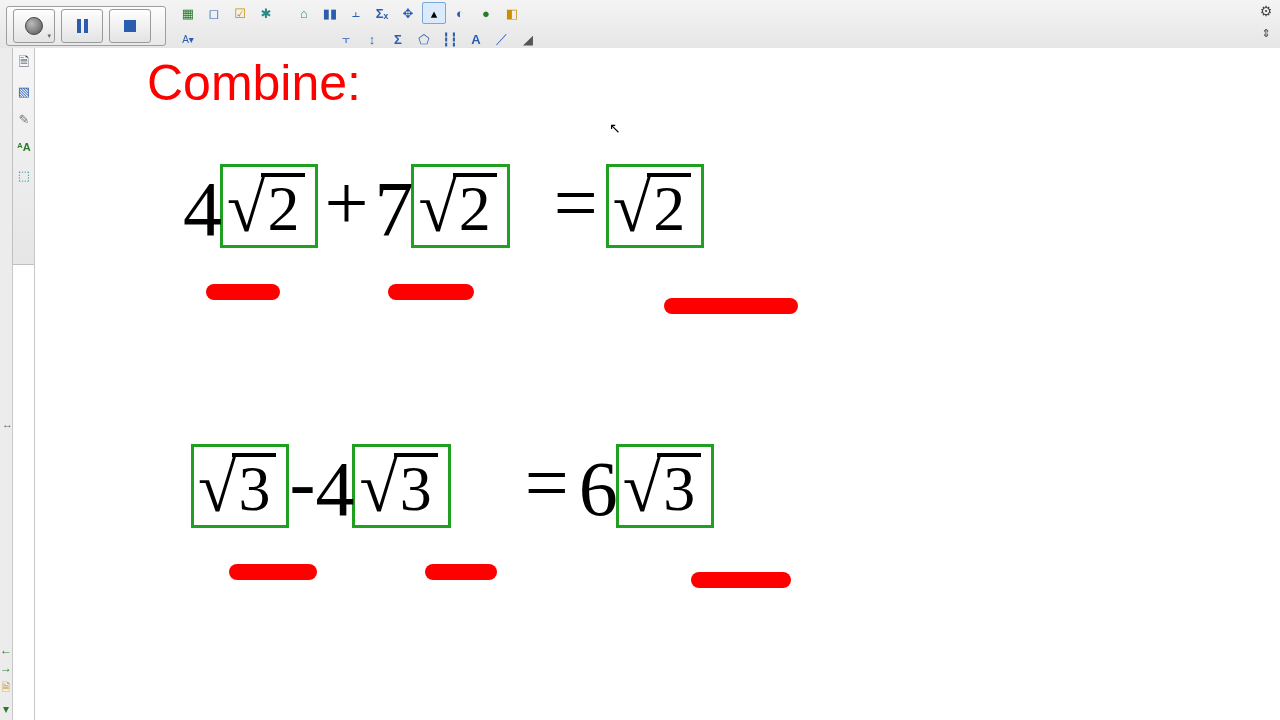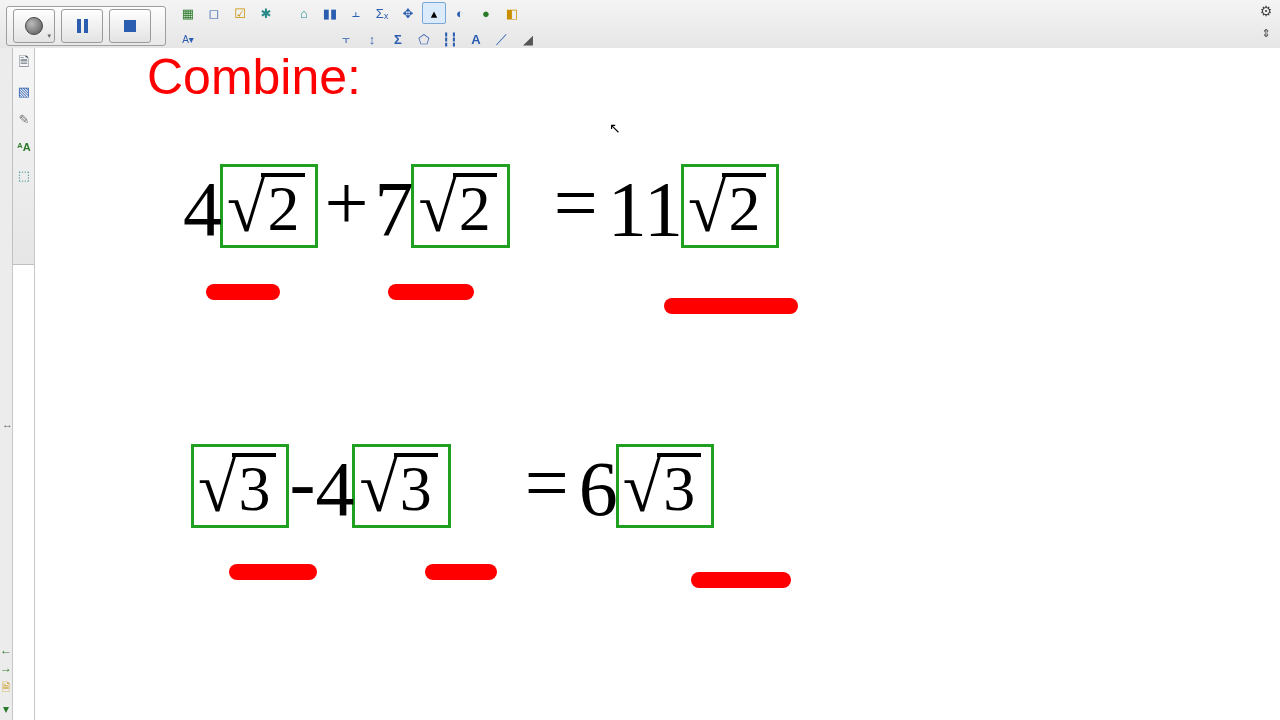--- a/index.html
+++ b/index.html
@@ -39,21 +39,21 @@
     align-items:center;color:#2a7a2a;font-size:12px}
   .side-a .nav span{cursor:pointer}
   .side-b{position:absolute;left:12px;top:48px;width:22px;height:210px;
     background:linear-gradient(#f6f6f6,#e6e6e6);border:1px solid #c0c0c0;border-top:none;
     display:flex;flex-direction:column;align-items:center;padding-top:6px;gap:10px}
   .side-b .sbtn{width:18px;height:18px;display:flex;align-items:center;justify-content:center;
     color:#345;font-size:13px;cursor:pointer;border-radius:2px}
   
   .page{position:absolute;left:34px;top:48px;right:0;bottom:0;background:#fff;border-left:1px solid #c7c7c7}
   .page-inner{position:absolute;left:8px;top:0;right:0;bottom:0}
-  .title{position:absolute;left:104px;top:0;color:#ff0000;font-family:Arial,sans-serif;
+  .title{position:absolute;left:104px;top:6px;color:#ff0000;font-family:Arial,sans-serif;
     font-size:50px;font-weight:400}
   
   .mrow{position:absolute;font-family:"Times New Roman",serif;color:#000}
   .row1{left:140px;top:110px}
   .row2{left:150px;top:390px}
   .term{display:inline-flex;align-items:flex-end;position:relative;vertical-align:bottom}
   .coef{font-size:78px;line-height:1;position:relative}
   .radbox{border:3px solid #20a020;display:inline-flex;align-items:center;padding:6px 10px 4px 4px;
     margin-left:-2px}
   .surd{font-size:70px;line-height:.7;margin-right:-4px}
@@ -101,21 +101,21 @@
       <div class="tbtn">
           <span class="g" style="color:#2a8a8a">⌂</span>
         </div>
       <div class="tbtn">
           <span class="g" style="color:#2a5db0">▮▮</span>
         </div>
       <div class="tbtn">
           <span class="g" style="color:#2a5db0">⫠</span>
         </div>
       <div class="tbtn">
-          <span class="g" style="color:#2a5db0;font-weight:normal">Σₓ</span>
+          <span class="g" style="color:#2a5db0;font-weight:bold">Σₓ</span>
         </div>
       <div class="tbtn">
           <span class="g" style="color:#2a5db0">✥</span>
         </div>
       <div class="tbtn sel">
           <span class="g" style="color:#000">▴</span>
         </div>
       <div class="tbtn">
           <span class="g" style="color:#2a5db0">◐</span>
         </div>
@@ -196,21 +196,20 @@
     <span class="op">+</span>
     <span class="term">
       <span class="coef">7</span>
       <span class="radbox">
         <span class="surd">√</span>
         <span class="radicand">2</span>
       </span>
     </span>
     <span class="eq">=</span>
     <span class="term">
-      <span class="coef">11</span>
       <span class="radbox">
         <span class="surd">√</span>
         <span class="radicand">2</span>
       </span>
     </span>
   </div>
 
   <div class="under" style="left:163px;top:236px;width:74px"></div>
   <div class="under" style="left:345px;top:236px;width:86px"></div>
   <div class="under" style="left:621px;top:250px;width:134px"></div>

